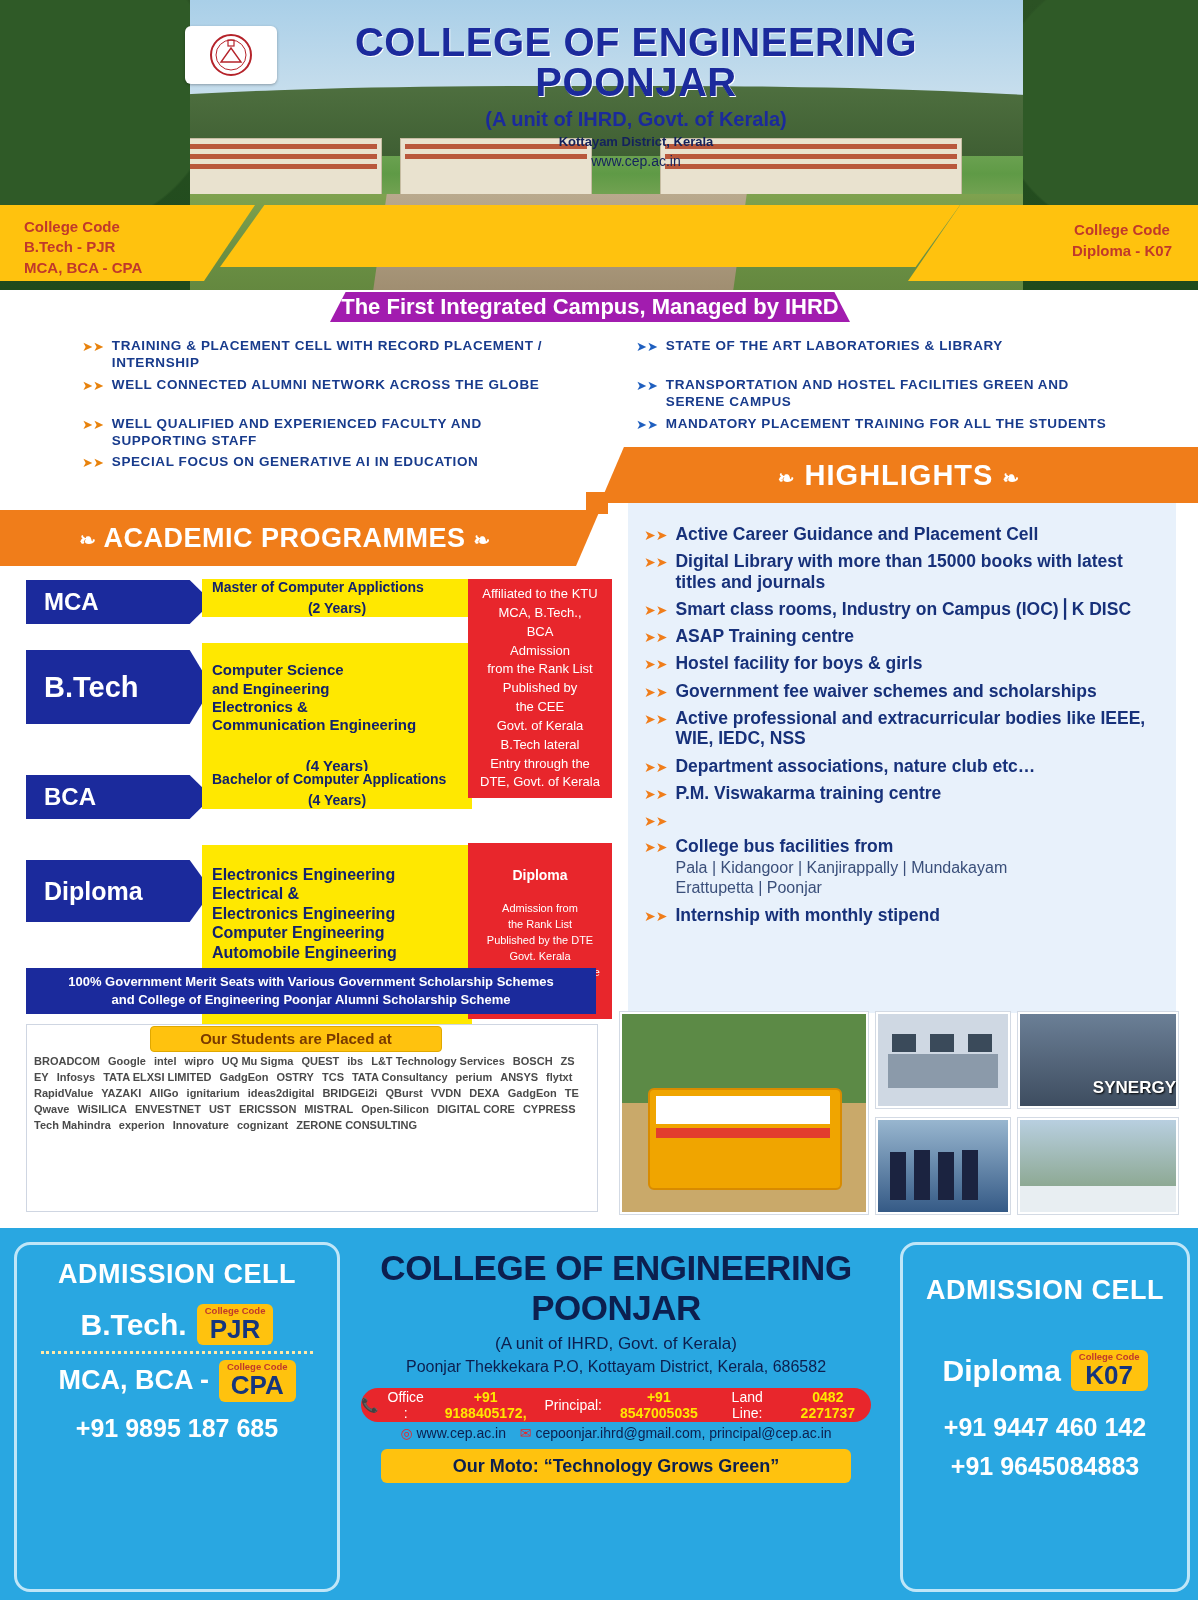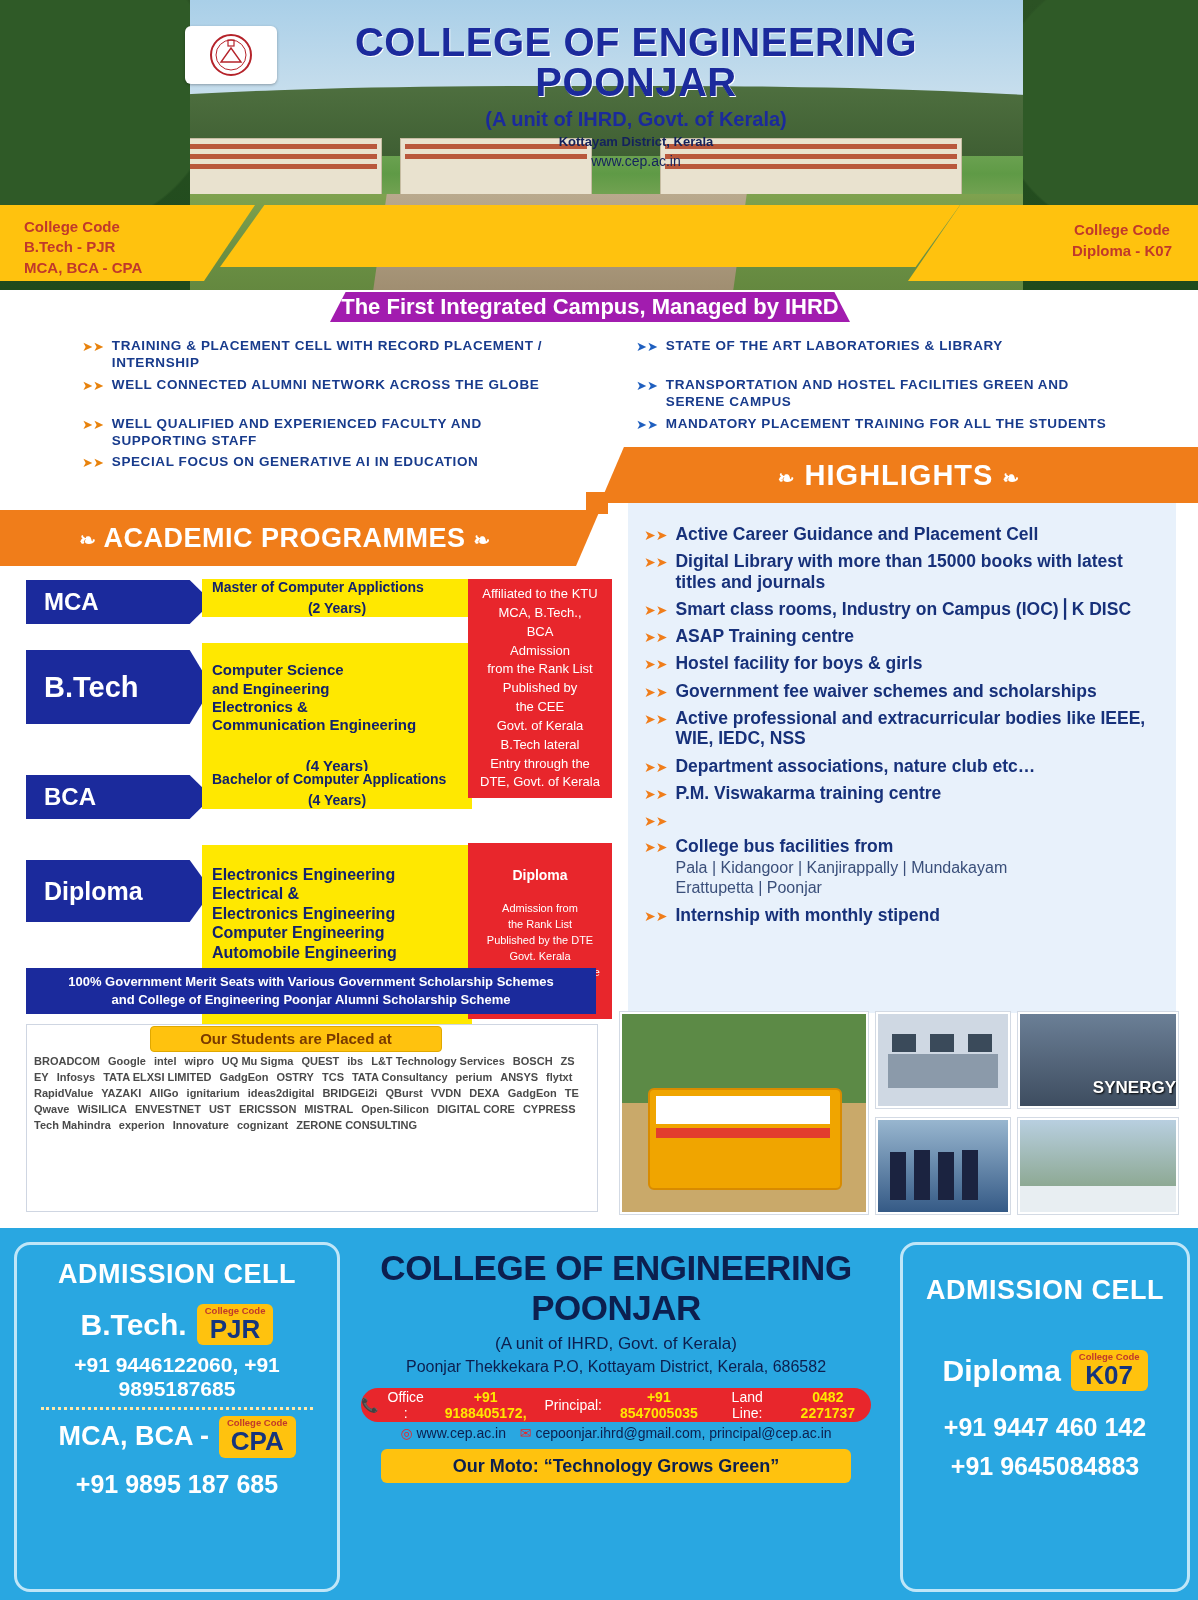--- a/index.html
+++ b/index.html
@@ -424,21 +424,20 @@
 
   <div class="fcard fl">
     <div class="admtitle" style="margin-top:14px;">ADMISSION CELL</div>
     <div style="display:flex;align-items:center;justify-content:center;gap:10px;margin-top:14px;">
       <span style="color:#fff;font-size:30px;font-weight:bold;">B.Tech.</span>
       <span class="ccode" style="font-size:26px;">
         <small>College Code</small>
         <span>PJR</span>
       </span>
     </div>
-    <div class="phone" style="font-size:21px;margin-top:8px;">+91 9446122060, +91 9895187685</div>
     <div class="dots"></div>
     <div style="display:flex;align-items:center;justify-content:center;gap:10px;">
       <span style="color:#fff;font-size:27px;font-weight:bold;">MCA, BCA -</span>
       <span class="ccode" style="font-size:26px;">
         <small>College Code</small>
         <span>CPA</span>
       </span>
     </div>
     <div class="phone" style="font-size:25px;margin-top:12px;">+91 9895 187 685</div>
   </div>

